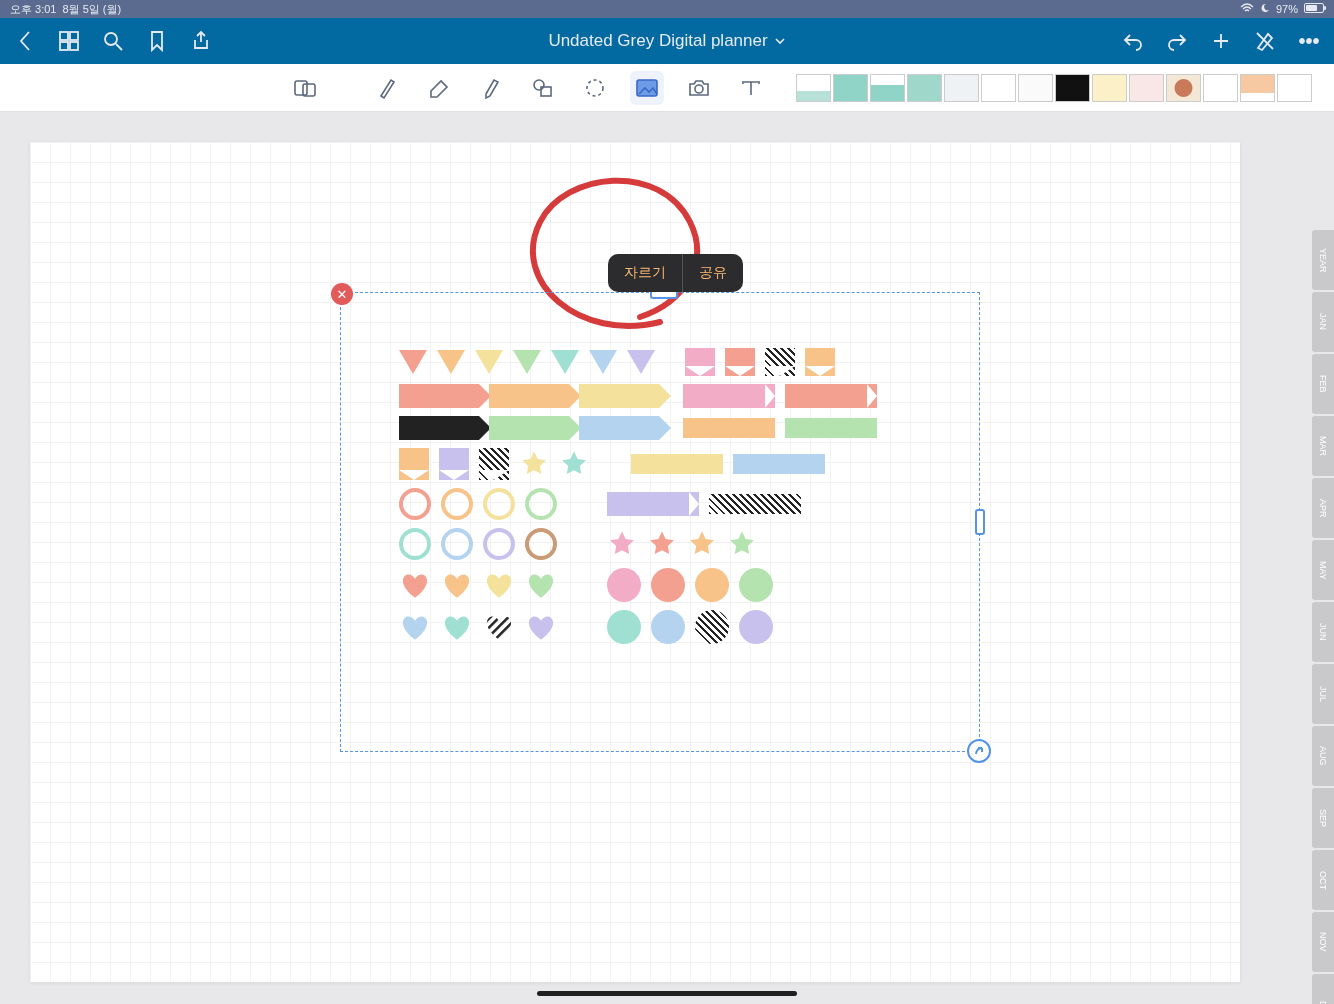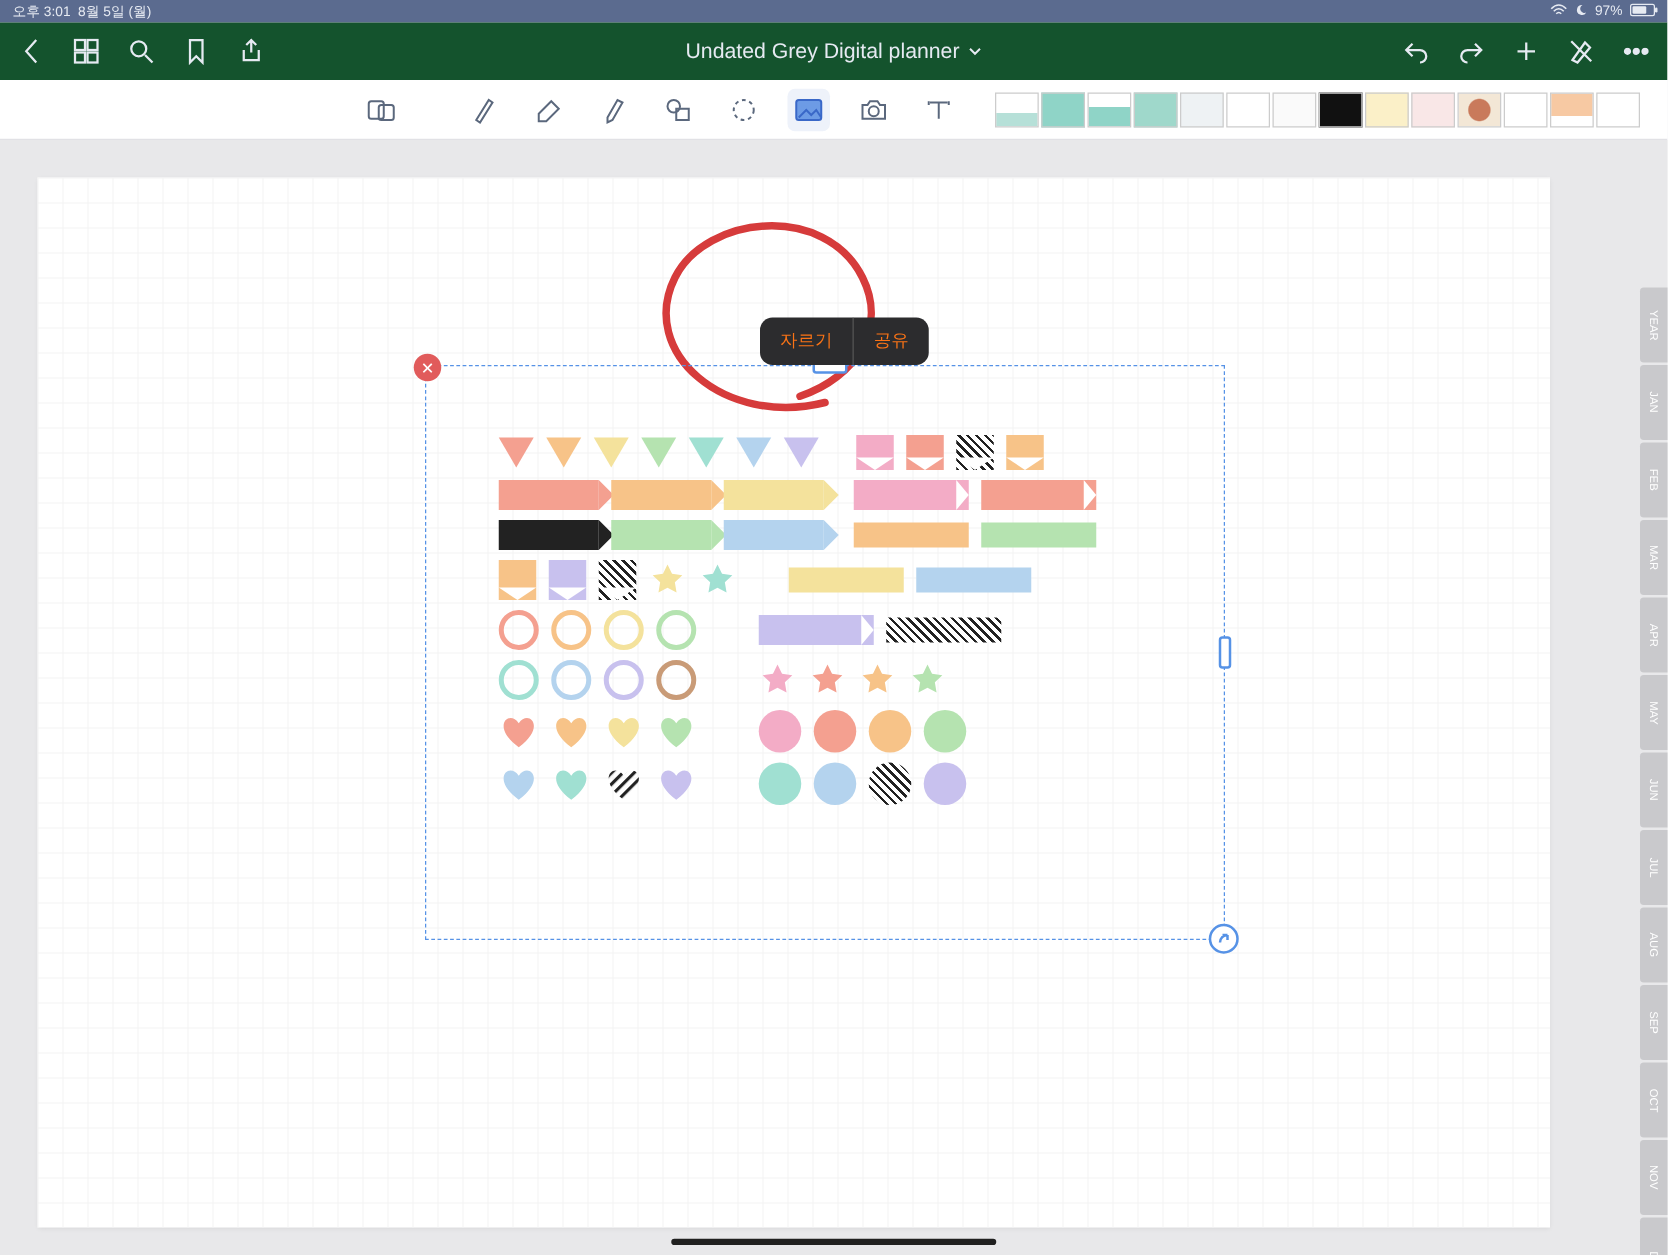--- a/index.html
+++ b/index.html
@@ -7,21 +7,21 @@
   body { background: #f5f5f7; }
 
   
   .status-bar { height: 18px; background: #5b6b8f; color: #e6eaf2; display:flex; align-items:center; justify-content:space-between; font-size:11px; padding: 0 10px; }
   .status-left, .status-right { display:flex; align-items:flex-start; gap:6px;}
   .battery-icon { display:inline-block; width:20px; height:10px; border:1px solid #e6eaf2; border-radius:2px; position:relative;}
   .battery-icon::after{content:'';position:absolute;right:-3px;top:2px;width:2px;height:4px;background:#e6eaf2;border-radius:1px;}
   .battery-fill{position:absolute;left:1px;top:1px;bottom:1px;width:60%;background:#e6eaf2;border-radius:1px;}
 
   
-  .nav-bar { height: 46px; background: #14532d; display:flex; align-items:center; padding:0 14px; color:#e6eaf2; }
+  .nav-bar { height: 46px; background: #0369a1; display:flex; align-items:center; padding:0 14px; color:#e6eaf2; }
   .nav-left, .nav-right { display:flex; align-items:center; gap:22px; }
   .nav-left { flex:0 0 auto; }
   .nav-center { flex:1; text-align:center; font-size:17px; font-weight:500; display:flex; align-items:center; justify-content:center; gap:6px;}
   .nav-right { justify-content:flex-end; }
   .nav-icon { width:22px; height:22px; display:flex; align-items:center; justify-content:center; cursor:pointer; }
   .nav-icon svg { stroke:#e6eaf2; fill:none; stroke-width:1.8; }
 
   
   .toolbar { height:48px; background:#fff; border-bottom:1px solid #e1e1e5; display:flex; align-items:center; padding:0 8px; }
   .tool-group-left { display:flex; gap:18px; align-items:center; margin-left:280px;}
@@ -55,21 +55,21 @@
   
   .side-tabs{ position:absolute; right:0; top:118px; display:flex; flex-direction:column; }
   .side-tab{ width:22px; height:60px; background:#c9c9cc; color:#fff; font-size:9px; display:flex; align-items:center; justify-content:center; writing-mode:vertical-rl; margin-bottom:2px; cursor:pointer; border-top-left-radius:3px; border-bottom-left-radius:3px;}
 
   
   .red-circle{ position:absolute; left:490px; top:30px; width:190px; height:170px; }
   .red-circle svg path{ stroke:#d63b3b; stroke-width:6; fill:none; stroke-linecap:round;}
 
   
   .popup{ position:absolute; left:578px; top:112px; background:#2c2c2e; border-radius:10px; display:flex; overflow:hidden; z-index:5;}
-  .popup button{ background:none; border:none; color:#f97316; font-size:14px; padding:10px 16px; cursor:pointer; }
+  .popup button{ background:none; border:none; color:#fdba74; font-size:14px; padding:10px 16px; cursor:pointer; }
   .popup .div{ width:1px; background:#555; }
   .popup-handle{position:absolute; left:620px; top:145px; width:28px; height:12px; border:2px solid #5692e6; border-radius:3px; background:#fff; z-index:4;}
 
   
   .selection{ position:absolute; left:310px; top:150px; width:640px; height:460px; border:1px dashed #5692e6; }
   .sel-close{ position:absolute; left:-10px; top:-10px; width:22px; height:22px; border-radius:50%; background:#e15b5b; color:#fff; display:flex; align-items:center; justify-content:center; font-size:13px; cursor:pointer;}
   .sel-resize{ position:absolute; right:-12px; bottom:-12px; width:24px; height:24px; border-radius:50%; background:#fff; border:2px solid #5692e6; display:flex; align-items:center; justify-content:center; cursor:nwse-resize;}
   .sel-resize svg{stroke:#5692e6; stroke-width:2; fill:none;}
   .sel-handle-right{position:absolute; right:-6px; top:50%; transform:translateY(-50%); width:10px; height:26px; background:#fff; border:2px solid #5692e6; border-radius:3px; cursor:ew-resize;}
 

